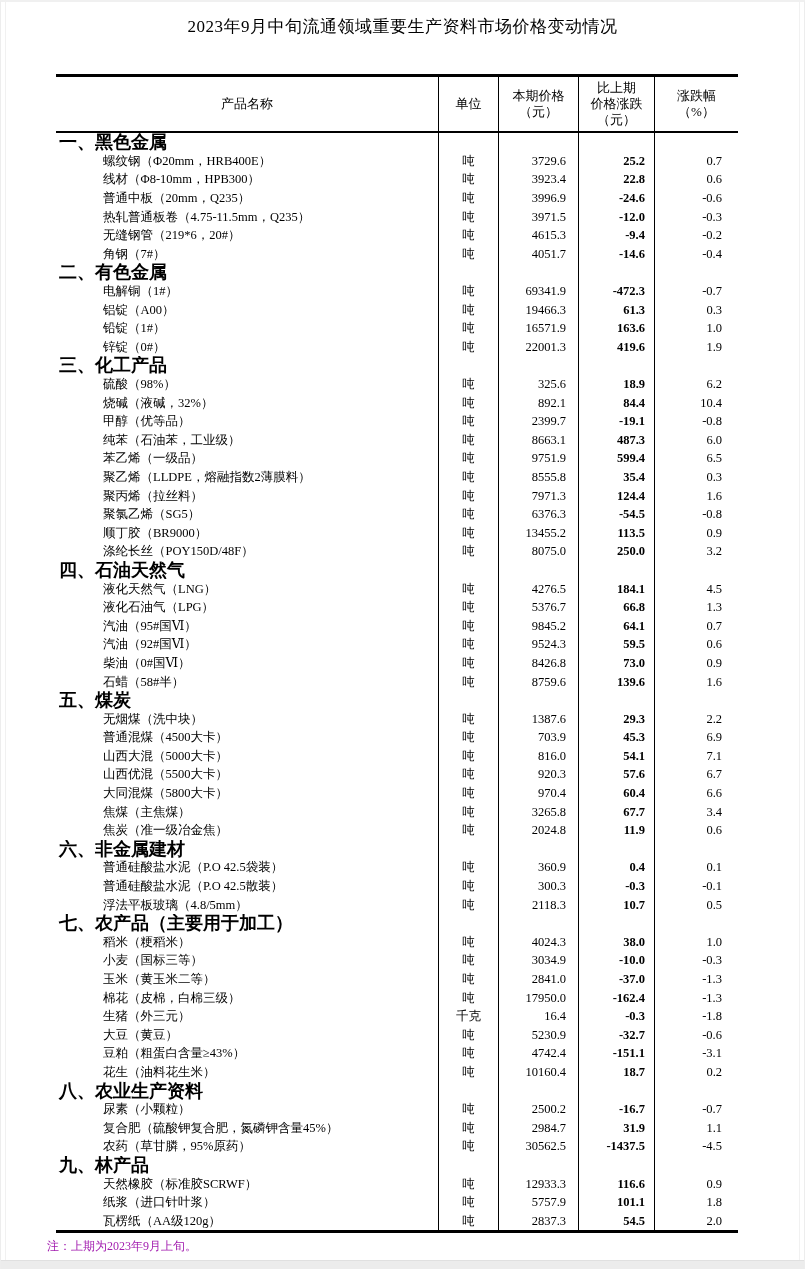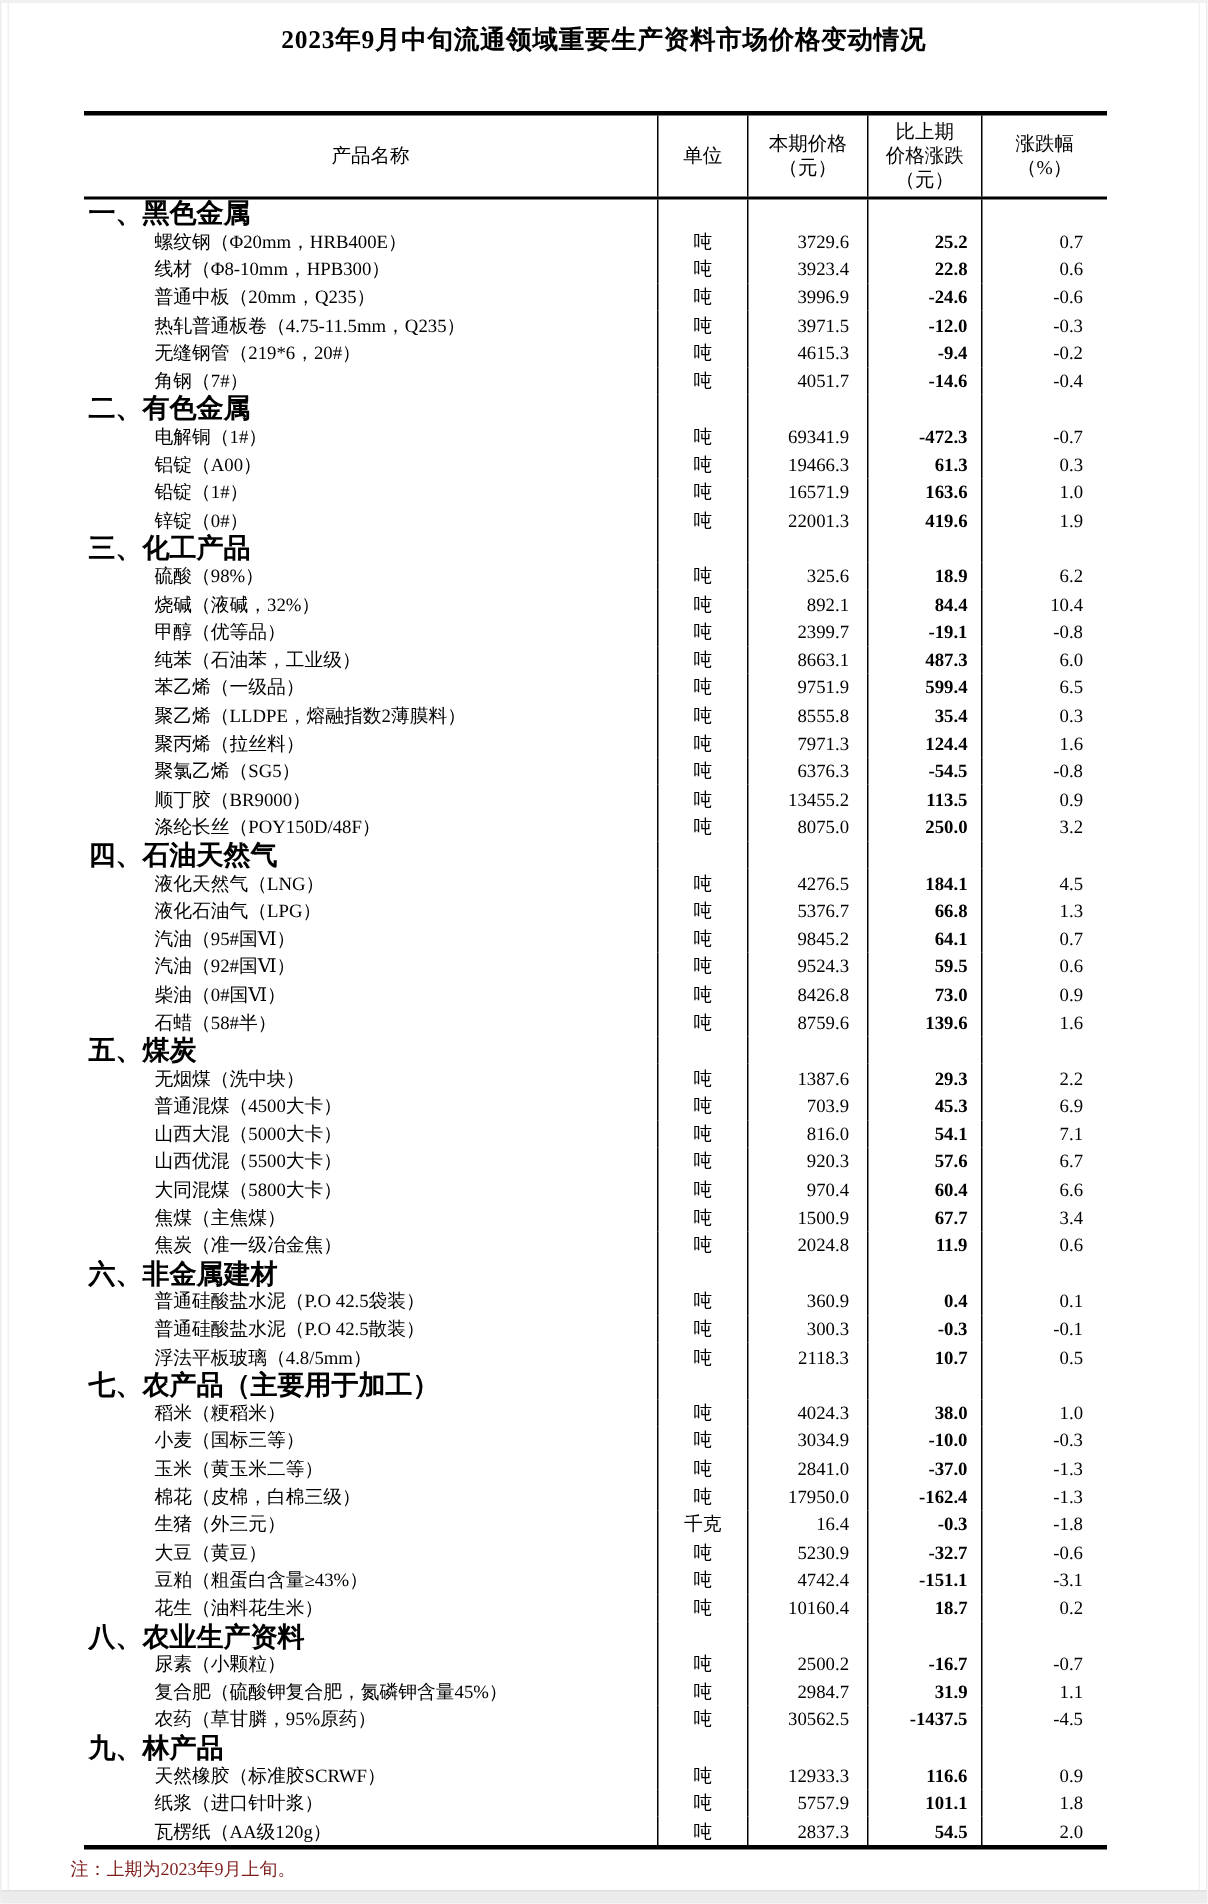--- a/index.html
+++ b/index.html
@@ -9,21 +9,21 @@
     font-family:"Liberation Serif","DejaVu Serif",serif;
     color:#000000;
   }
   .page{position:absolute;inset:0;background:#ffffff;
     border-top:2px solid #f0f0f0;border-left:1px solid #ededed;border-right:1px solid #ededed;}
   .edge-left{position:absolute;left:4px;top:0;bottom:8px;width:1px;background:#f1f1f1;}
   .edge-right{position:absolute;right:4px;top:0;bottom:8px;width:1px;background:#f1f1f1;}
   .bottom-strip{position:absolute;left:0;right:0;bottom:0;height:8px;background:#ececec;border-top:1px solid #e0e0e0;}
 
   .title{
-    text-align:center;padding-top:13px;font-size:17px;font-weight:bold;
+    text-align:center;padding-top:13px;font-size:17px;font-weight:normal;
     letter-spacing:0.5px;color:#000;
   }
 
   .table{
     position:absolute;left:55px;top:72px;width:682px;
     border-top:3px solid #000;border-bottom:3px solid #000;
   }
   .thead{display:flex;border-bottom:2px solid #000;}
   .th{
     box-sizing:border-box;display:flex;flex-direction:column;justify-content:center;
@@ -40,21 +40,21 @@
   .row{display:flex;height:18.6px;}
   .cell{box-sizing:border-box;display:flex;align-items:center;font-size:12.5px;line-height:14px;white-space:nowrap;overflow:hidden;}
   .cell.product{width:382px;padding-left:47px;}
   .row.section .cell.product{padding-left:3px;font-weight:bold;font-size:18px;}
   .cell.unit{width:60px;justify-content:center;border-left:1px solid #000;}
   .cell.price{width:80px;justify-content:flex-end;padding-right:12px;border-left:1px solid #000;}
   .cell.change{width:76px;justify-content:flex-end;padding-right:9px;border-left:1px solid #000;font-weight:bold;}
   .cell.pct{width:84px;justify-content:flex-end;padding-right:16px;border-left:1px solid #000;}
 
   .note{
-    position:absolute;left:46px;top:1236px;font-size:12px;color:#7f1d1d;
+    position:absolute;left:46px;top:1236px;font-size:12px;color:#a21caf;
   }
 </style>
 </head>
 <body>
 
 <div class="page">
   <div class="edge-left"></div>
   <div class="edge-right"></div>
 
   <div class="title">2023年9月中旬流通领域重要生产资料市场价格变动情况</div>
@@ -330,21 +330,21 @@
         <div class="row">
           <div class="cell product">大同混煤（5800大卡）</div>
           <div class="cell unit">吨</div>
           <div class="cell price">970.4</div>
           <div class="cell change">60.4</div>
           <div class="cell pct">6.6</div>
         </div>
         <div class="row">
           <div class="cell product">焦煤（主焦煤）</div>
           <div class="cell unit">吨</div>
-          <div class="cell price">1500.9</div>
+          <div class="cell price">3265.8</div>
           <div class="cell change">67.7</div>
           <div class="cell pct">3.4</div>
         </div>
         <div class="row">
           <div class="cell product">焦炭（准一级冶金焦）</div>
           <div class="cell unit">吨</div>
           <div class="cell price">2024.8</div>
           <div class="cell change">11.9</div>
           <div class="cell pct">0.6</div>
         </div>

